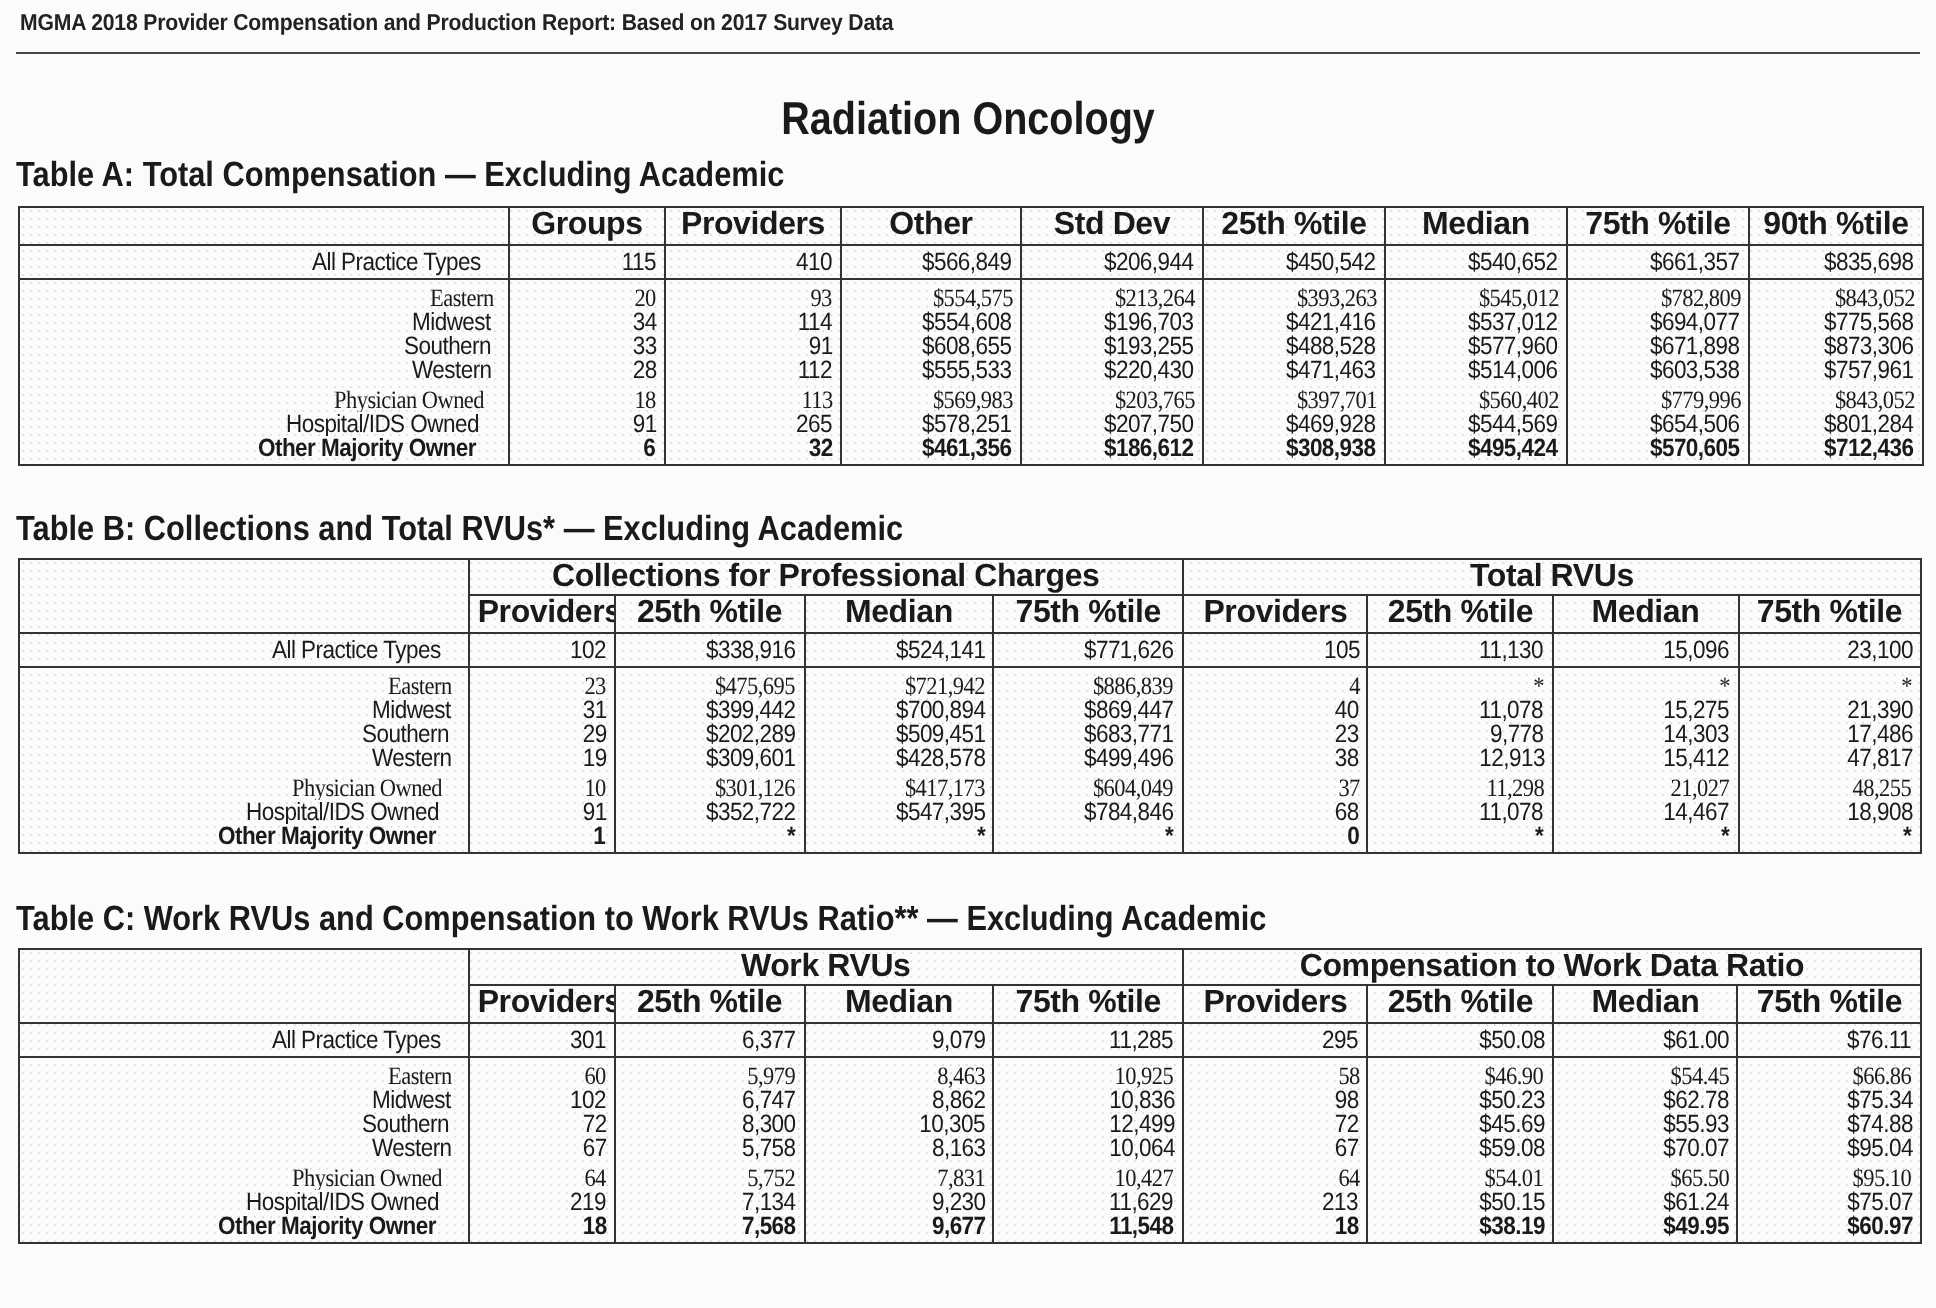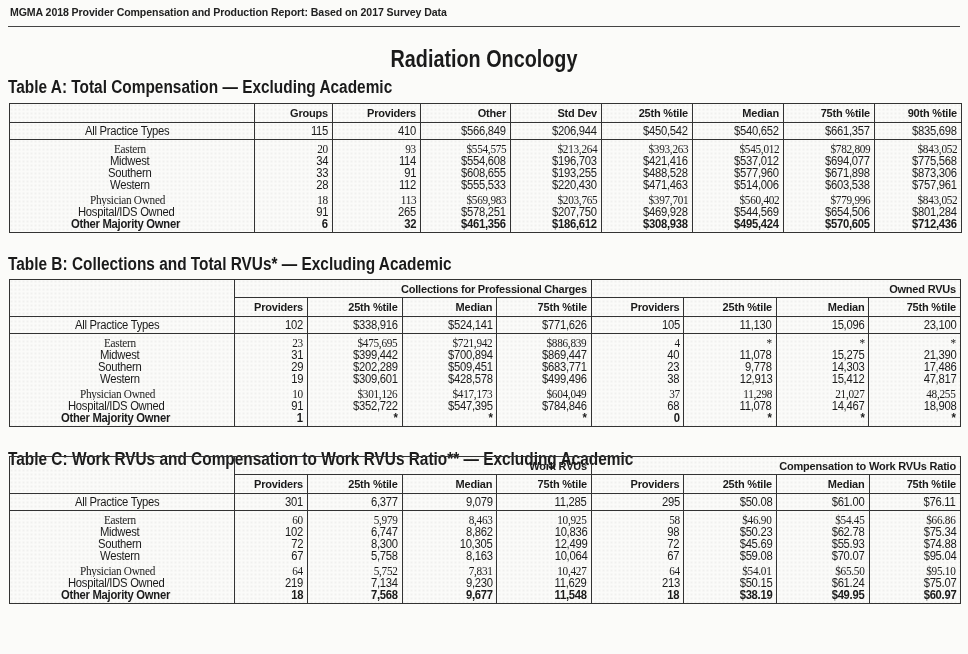--- a/index.html
+++ b/index.html
@@ -42,47 +42,47 @@
     width: 952px;
     border-collapse: collapse;
     table-layout: fixed;
     font-size: 12.5px;
     background-image:
       radial-gradient(rgba(120,120,120,0.18) 0.6px, transparent 0.8px);
     background-size: 4px 4px;
   }
   #tableA { top: 103px; }
   #tableB { top: 279px; }
-  #tableC { top: 456px; }
+  #tableC { top: 474px; }
 
   table.data td, table.data th {
     padding: 0 4px;
     line-height: 12px;
     white-space: nowrap;
     overflow: hidden;
   }
   table.data th {
     font-weight: bold;
-    text-align: right;
+    text-align: center;
     border: 1.2px solid #333;
     height: 18px;
-    font-size: 11px;
+    font-size: 16px;
     letter-spacing: -0.2px;
     margin-left: 35px;
   }
   table.data th.group-head { height: 17px; }
   table.data th.corner { border-bottom: 1.2px solid #333; }
   table.data td {
     text-align: right;
     border-left: 1.2px solid #333;
     border-right: 1.2px solid #333;
     letter-spacing: -0.3px;
   }
   table.data td.label {
-    text-align: center;
+    text-align: right;
     letter-spacing: -0.3px;
   }
   table.data tr.first td { border-bottom: 1.2px solid #333; padding-top: 2px; padding-bottom: 2px; }
   table.data tr.group-start td { padding-top: 3px; font-family: Liberation Serif, serif; }
   table.data tr.last td { border-bottom: 1.6px solid #333; padding-bottom: 2px; font-weight: bold; }
   table.data { border: 1.6px solid #333; }
   .narrow { display: inline-block; transform: scaleX(0.9); transform-origin: right center; }
   td.label .narrow { transform-origin: left center; }
 </style>
 </head>
@@ -220,21 +220,21 @@
       <col style="width:88px">
     <col style="width:86px">
       <col style="width:86px">
       <col style="width:86px">
       <col style="width:85px">
   </colgroup>
   <thead>
     <tr>
       <th class="corner" rowspan="2"></th>
       <th class="group-head" colspan="4">Collections for Professional Charges</th>
-      <th class="group-head" colspan="4">Owned RVUs</th>
+      <th class="group-head" colspan="4">Total RVUs</th>
     </tr>
     <tr>
       <th>Providers</th>
       <th>25th %tile</th>
       <th>Median</th>
       <th>75th %tile</th>
       <th>Providers</th>
       <th>25th %tile</th>
       <th>Median</th>
       <th>75th %tile</th>
@@ -342,21 +342,21 @@
       <col style="width:88px">
     <col style="width:86px">
       <col style="width:86px">
       <col style="width:86px">
       <col style="width:85px">
   </colgroup>
   <thead>
     <tr>
       <th class="corner" rowspan="2"></th>
       <th class="group-head" colspan="4">Work RVUs</th>
-      <th class="group-head" colspan="4">Compensation to Work RVUs Ratio</th>
+      <th class="group-head" colspan="4">Compensation to Work Data Ratio</th>
     </tr>
     <tr>
       <th>Providers</th>
       <th>25th %tile</th>
       <th>Median</th>
       <th>75th %tile</th>
       <th>Providers</th>
       <th>25th %tile</th>
       <th>Median</th>
       <th>75th %tile</th>

